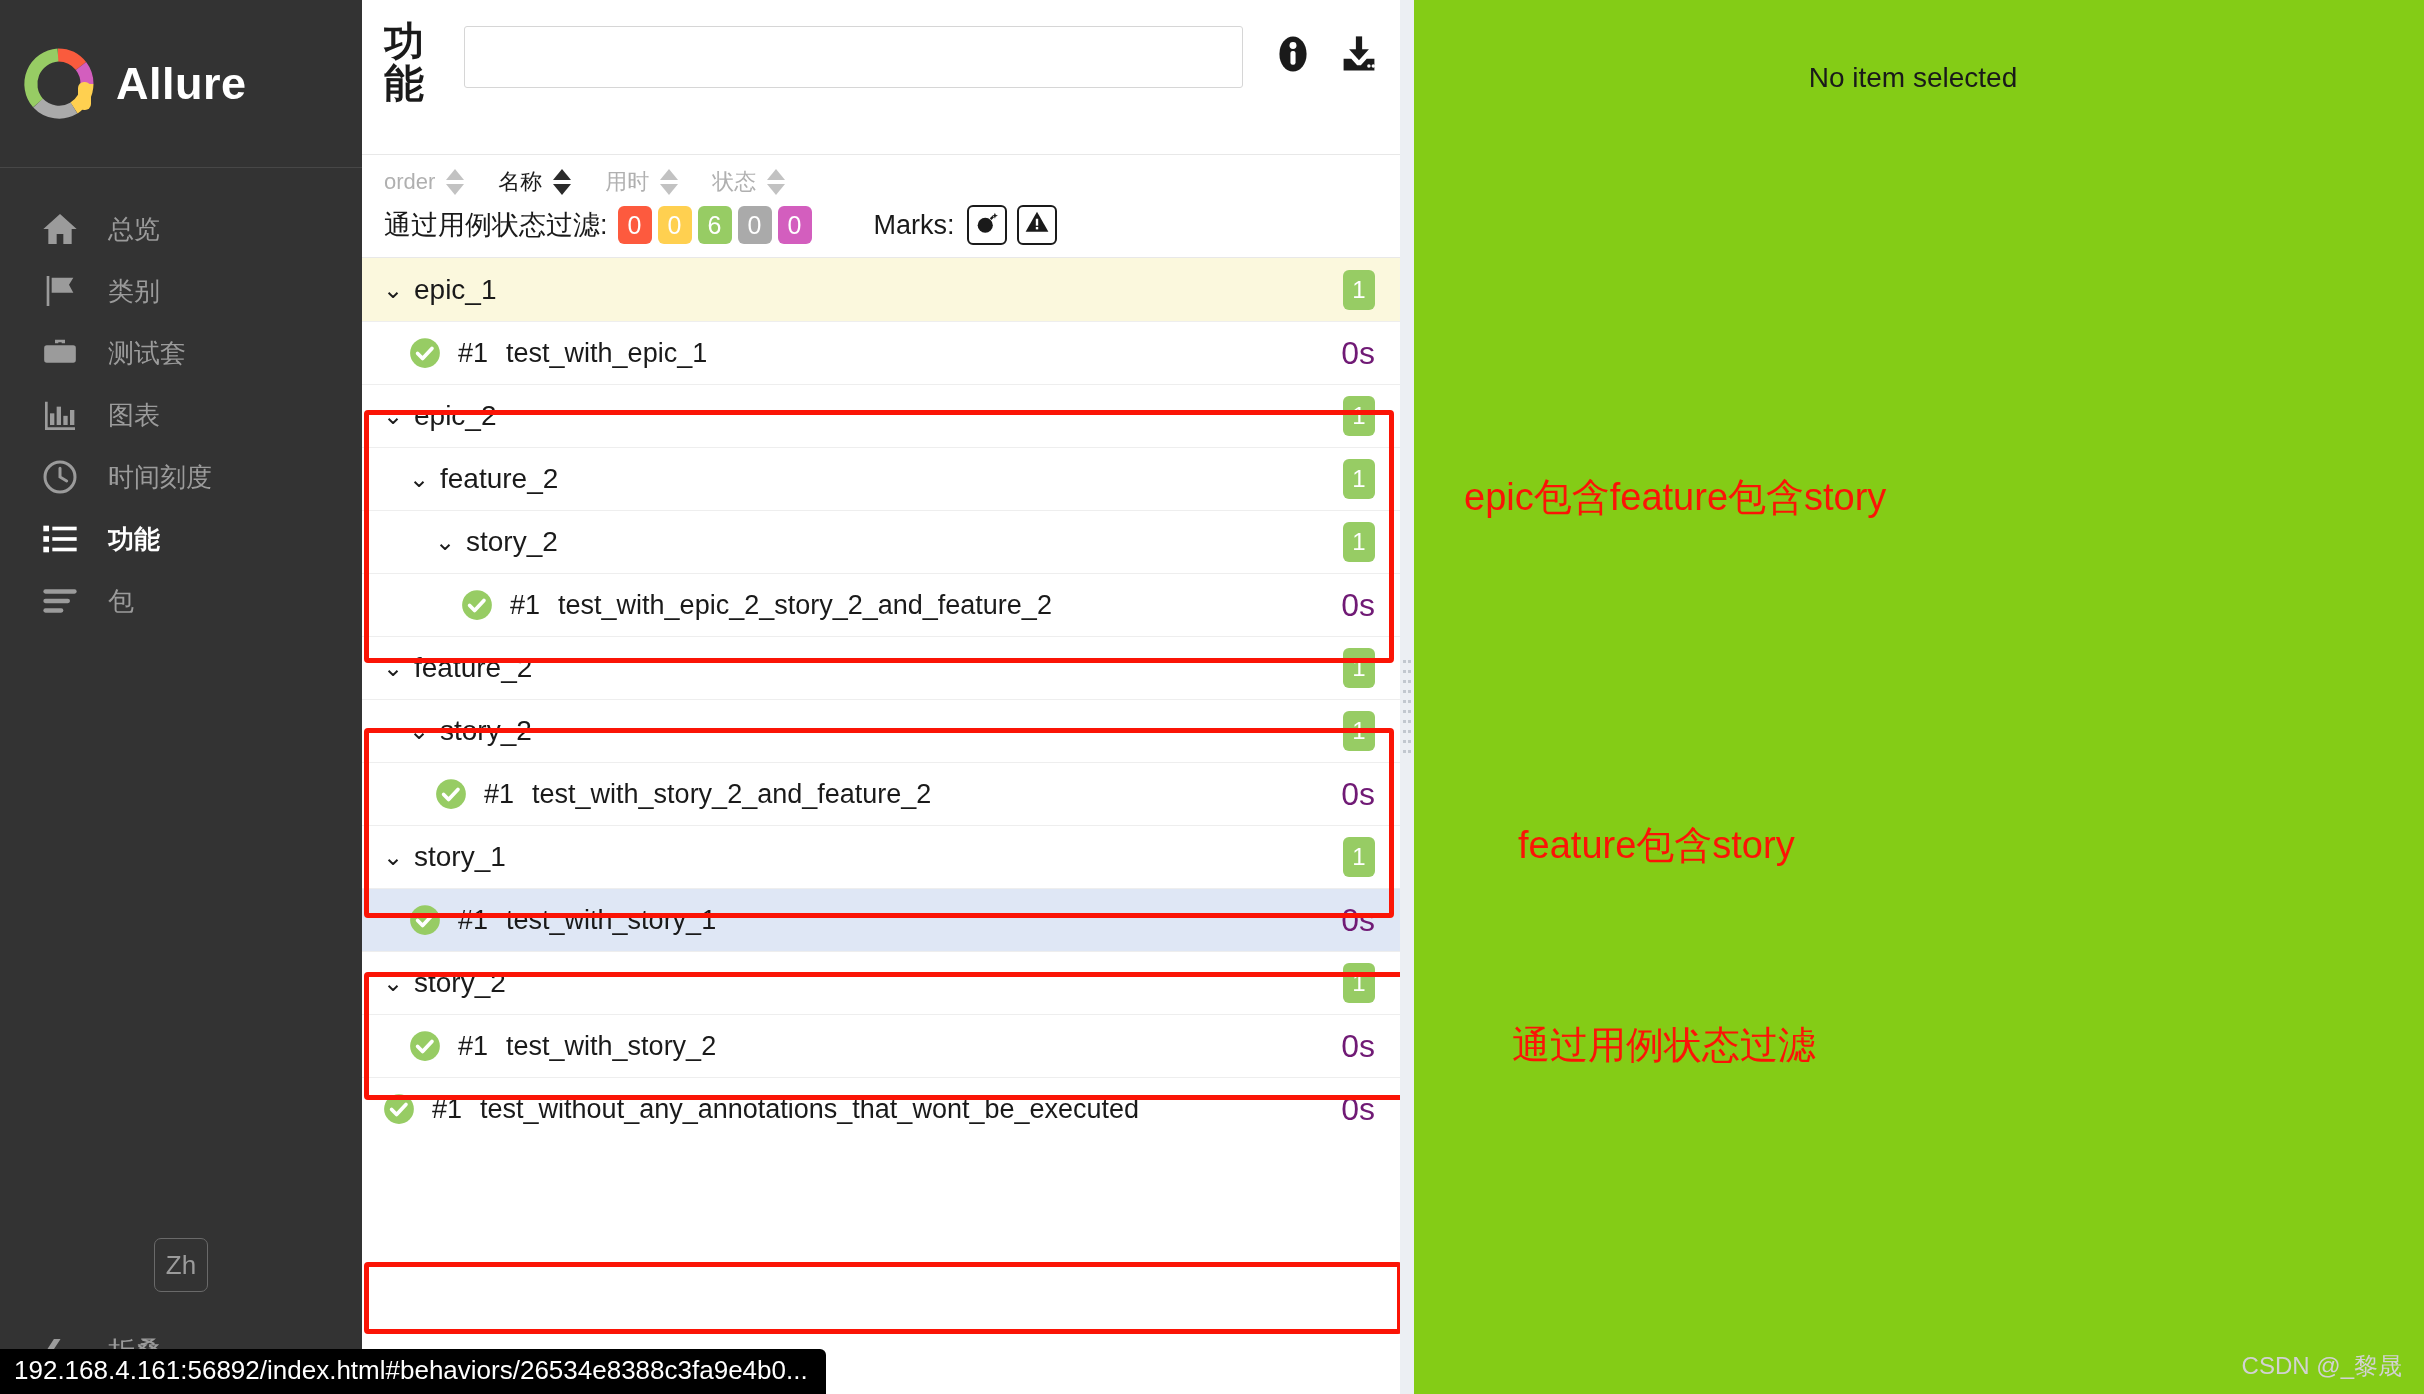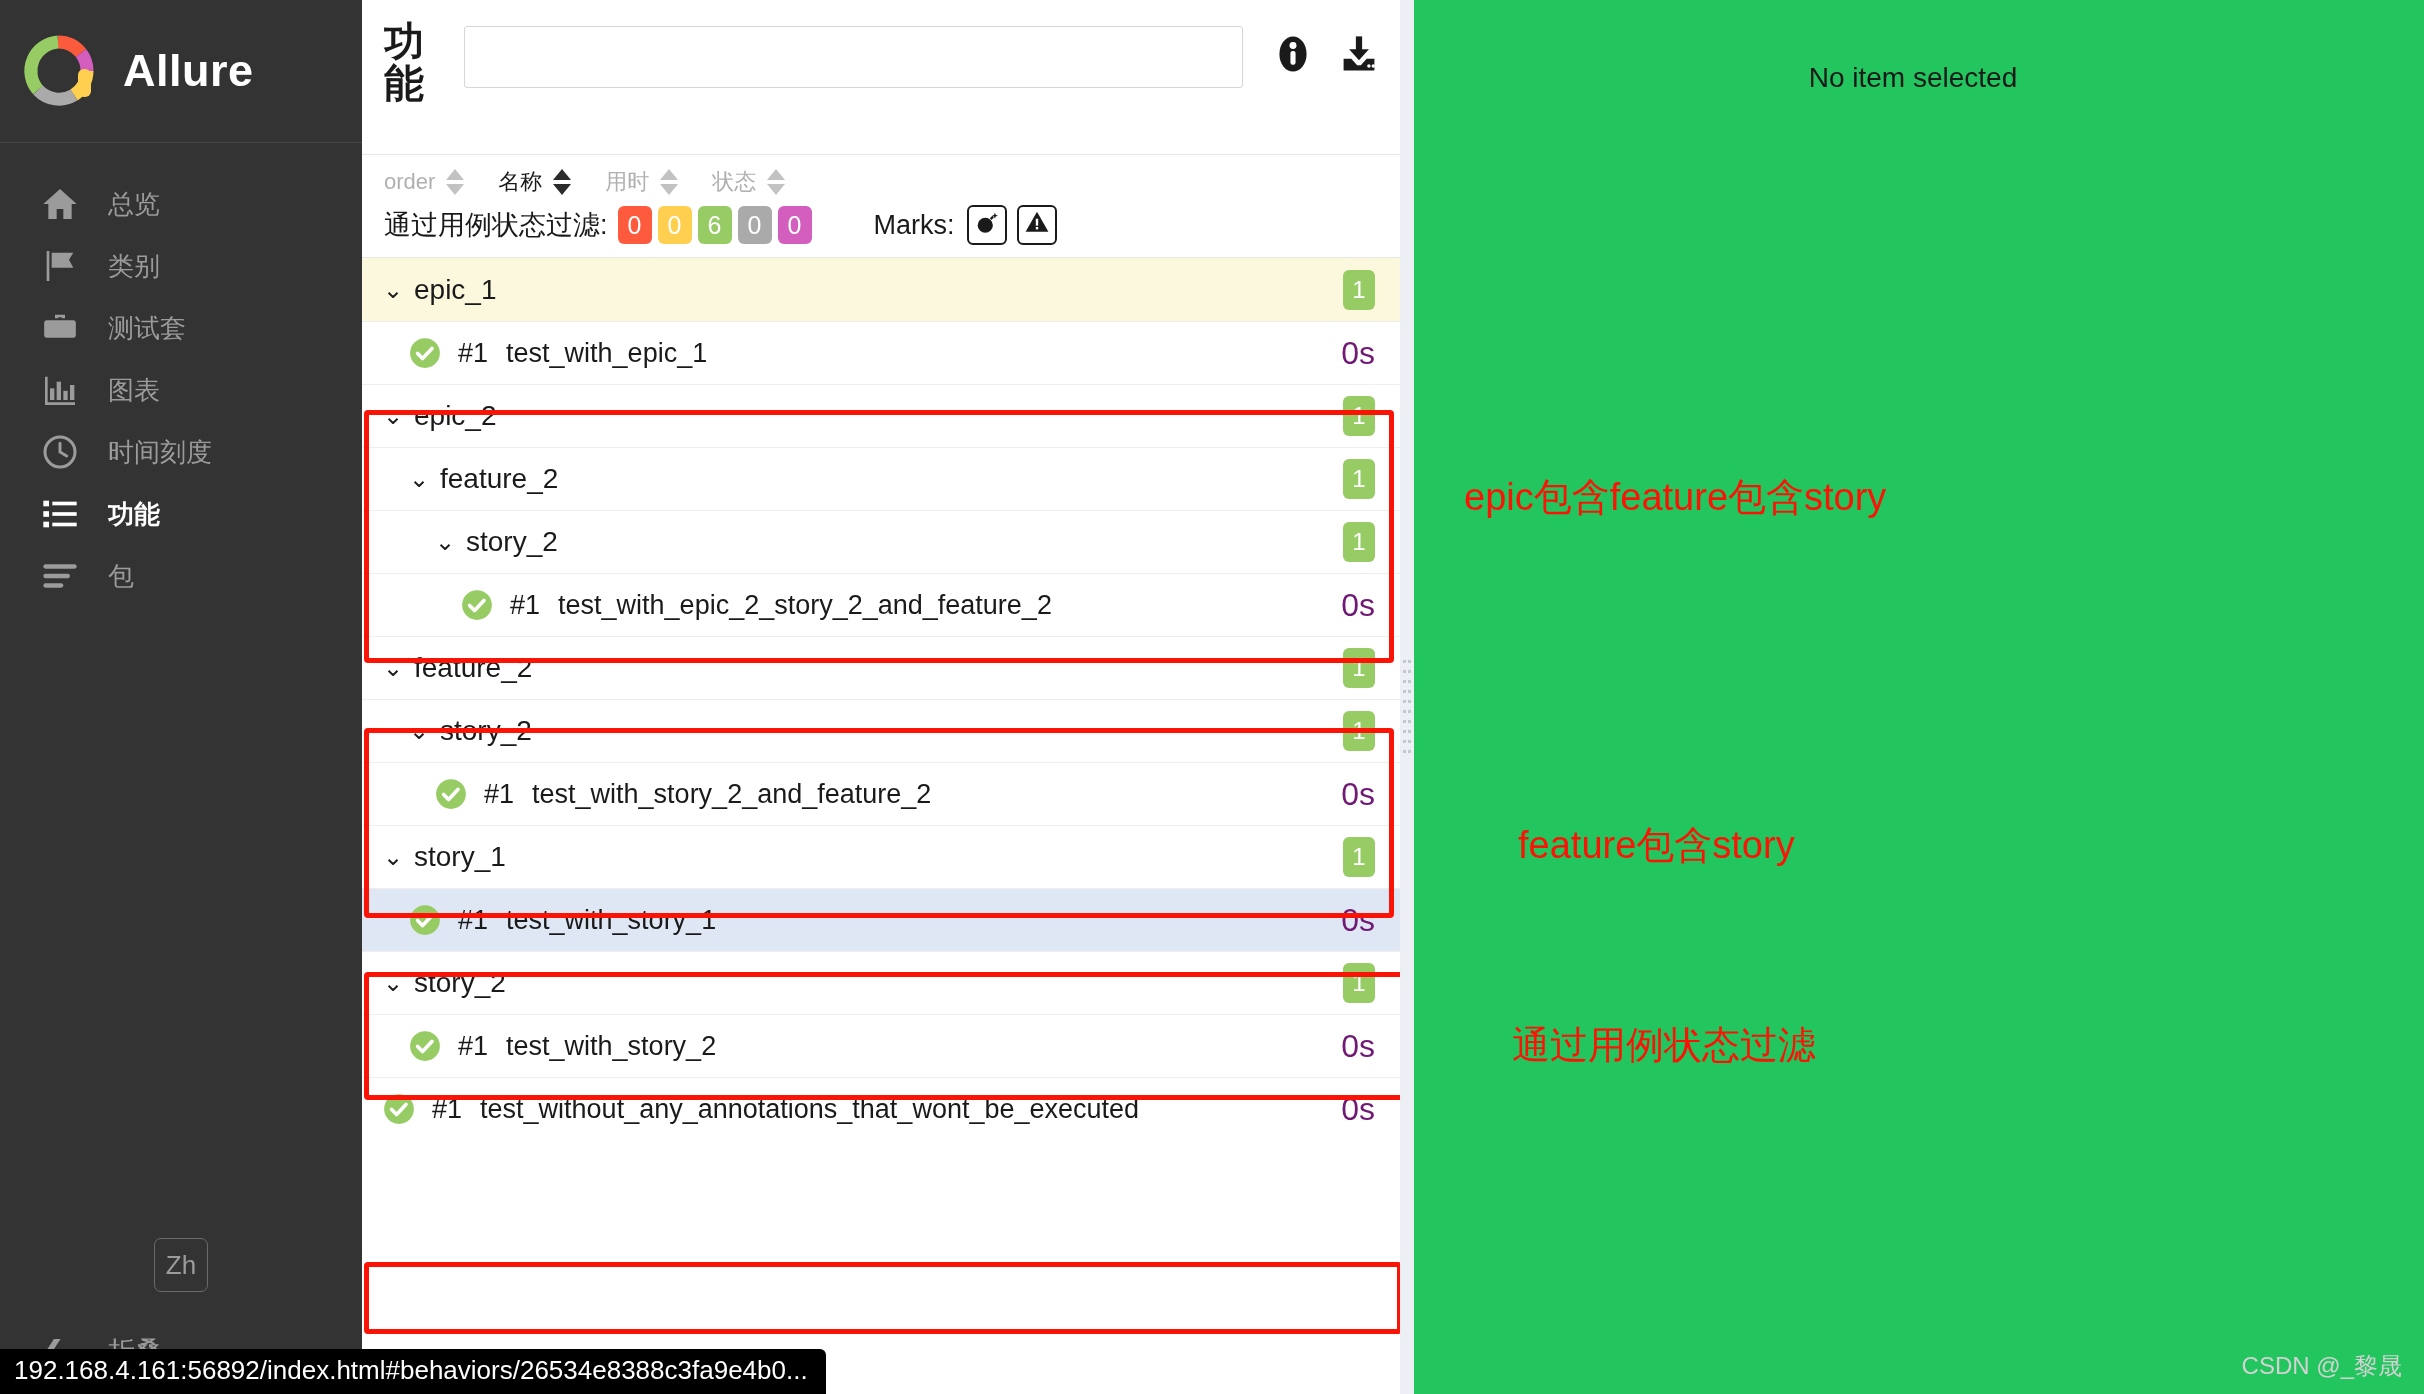--- a/index.html
+++ b/index.html
@@ -14,25 +14,24 @@
 
   
   .sidebar {
     width: 362px; height: 1394px;
     background: #333333;
     flex: 0 0 362px;
     position: relative;
     display: flex; flex-direction: column;
   }
   .brand {
-    height: 143px;
+    height: 168px;
     display: flex; align-items: center;
     padding-left: 22px;
     border-bottom: 1px solid #474747;
-    gap: 7px;
   }
   .logo { width: 72px; height: 72px; position: relative; flex: 0 0 72px; }
   .logo svg { display:block; }
   .brand-name {
     color: #ffffff;
     font-size: 45px;
     font-weight: bold;
     margin-left: 22px;
     letter-spacing: .5px;
   }
@@ -185,21 +184,21 @@
   }
   .grip {
     position: absolute; left: 3px; top: 660px; width: 8px; height: 100px;
   }
   .grip i {
     position: absolute; width: 3px; height: 3px; background: #c2c8cf; display: block;
   }
 
   
   .right-panel {
-    flex: 1 1 auto; height: 1394px; background: #22c55e; position: relative;
+    flex: 1 1 auto; height: 1394px; background: #84cc16; position: relative;
   }
   .no-item {
     position: absolute; left: 0; right: 0; top: 62px;
     text-align: center; font-size: 28px; color: #1a1a1a;
   }
   .annot {
     position: absolute; color: #fb1406; font-size: 38px; white-space: nowrap;
   }
 
   

